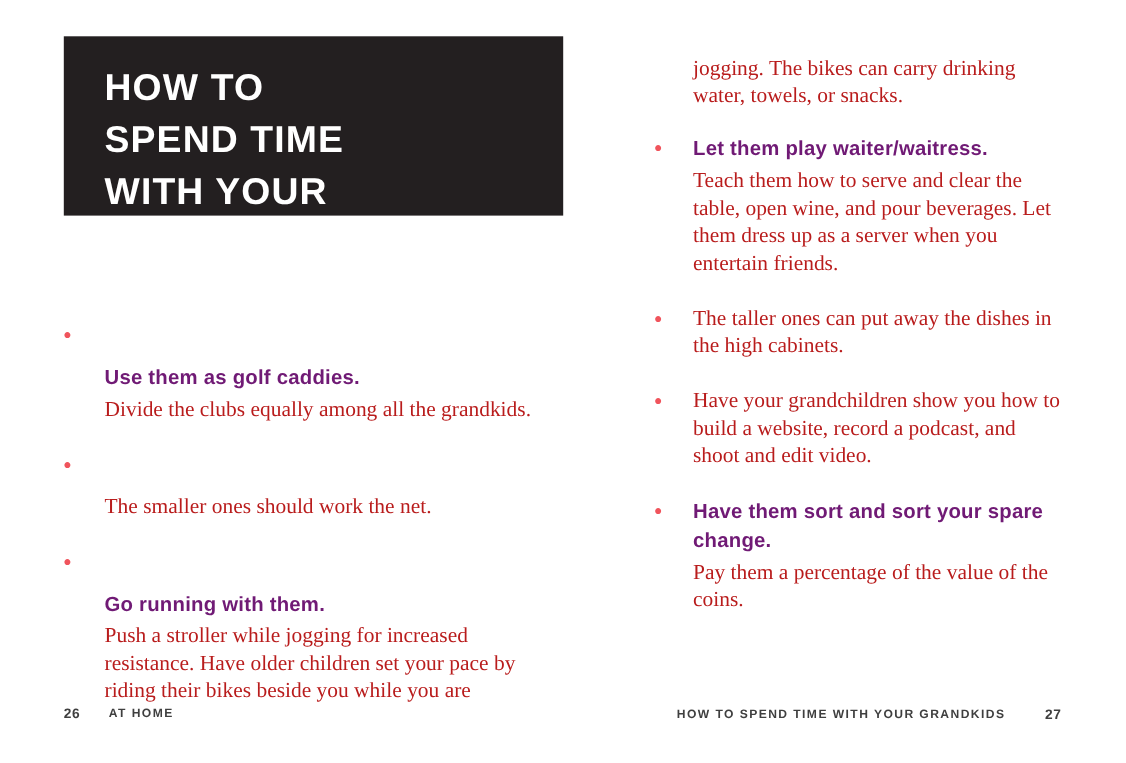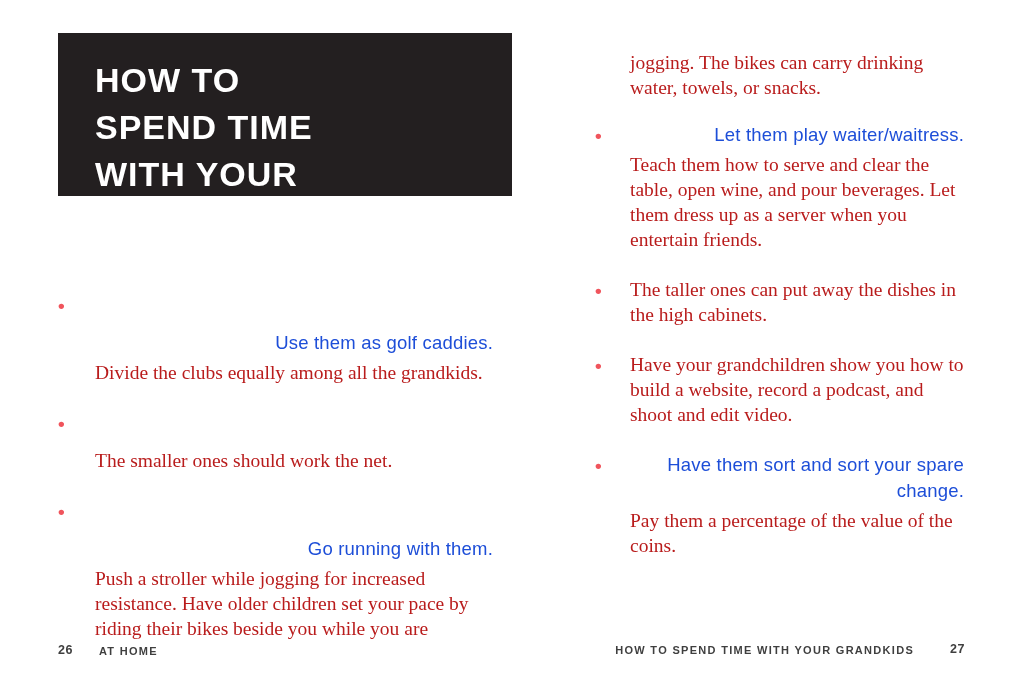--- a/index.html
+++ b/index.html
@@ -33,27 +33,26 @@
   .tip { margin-bottom: 25px; display: flex; }
   .bullet {
     flex: 0 0 37px;
     color: #f0545c;
     font-size: 19px;
     line-height: 27px;
     font-weight: bold;
   }
   .tip-content { flex: 1 1 auto; }
   .tip-heading {
-    color: #1d4ed8;
-    font-weight: normal;
+    color: #701a75;
+    font-weight: bold;
     font-size: 18.5px;
     line-height: 26px;
     letter-spacing: 0.2px;
     margin-bottom: 4px;
-    text-align: right;
   }
   .tip-body, .continuation {
     font-family: "Liberation Serif", serif;
     color: #b91c1c;
     font-size: 19.5px;
     line-height: 25px;
   }
   .continuation { margin: 0 0 22px 35px; width: 332px; }
   .col-right .bullet { flex-basis: 35px; }
   .col-left  .tip-content { max-width: 398px; margin-top: 38px; }
@@ -64,21 +63,21 @@
     position: absolute;
     left: 58px; right: 59px; top: 642px;
     display: flex;
     justify-content: space-between;
     align-items: baseline;
     font-size: 11px;
     font-weight: bold;
     letter-spacing: 1.3px;
     color: #3f3f3f;
   }
-  .footer .group { display: flex; align-items: flex-end; }
+  .footer .group { display: flex; align-items: center; }
   .footer .pageno { font-size: 12.5px; letter-spacing: 0.5px; }
   .footer-left .section { margin-left: 26px; }
   .footer-right .pageno { margin-left: 36px; }
 </style>
 </head>
 <body>
 
 <div class="spread">
 
   <div class="title-block">

